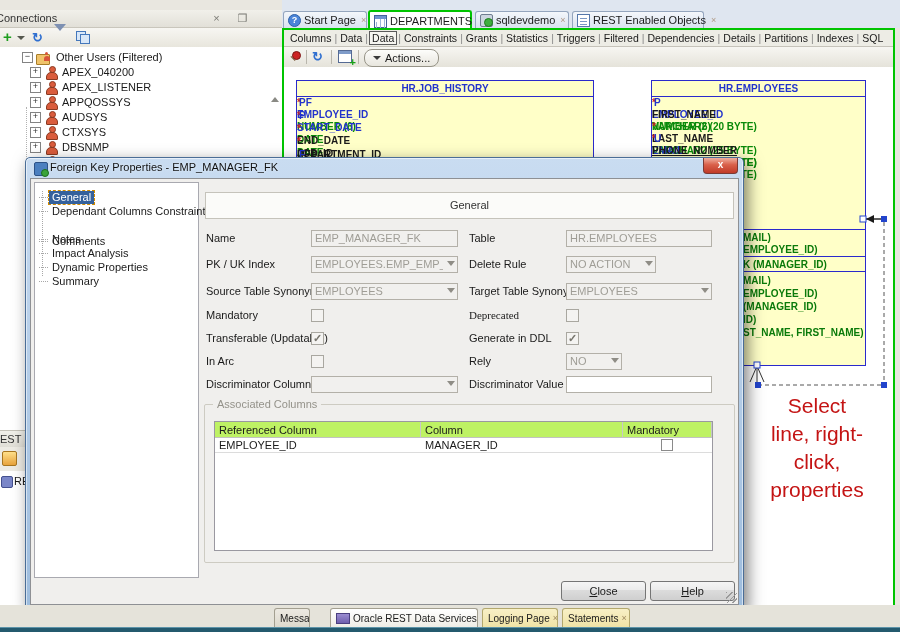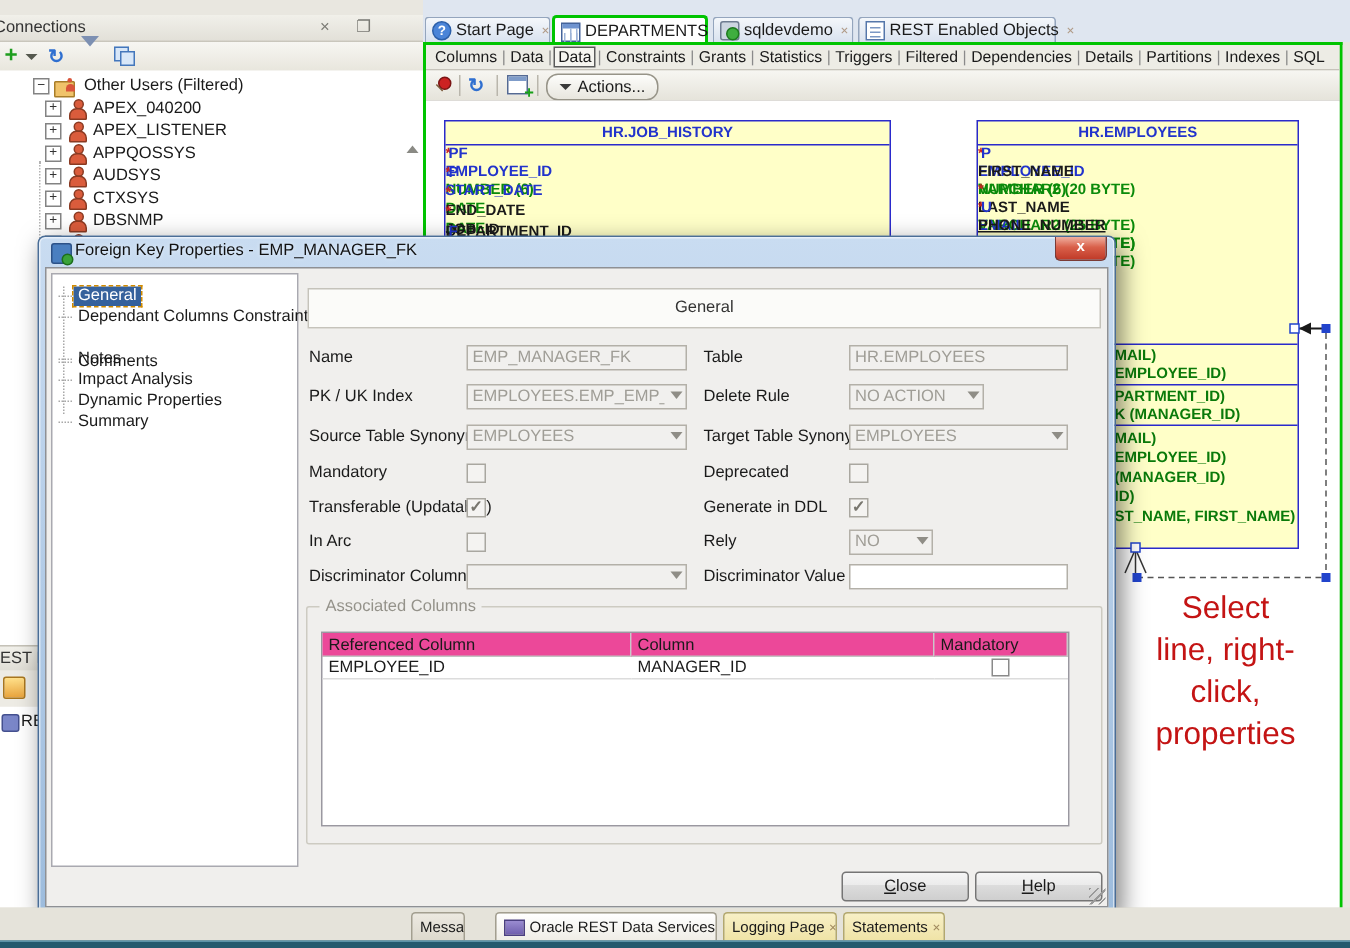--- a/index.html
+++ b/index.html
@@ -122,21 +122,21 @@
   .fld.white{background:#fff;}
   .fld .arrow{position:absolute;right:2px;top:4px;width:0;height:0;border-left:4px solid transparent;border-right:4px solid transparent;border-top:5px solid #8f8d86;}
   .fld .fval{display:inline-block;max-width:calc(100% - 14px);overflow:hidden;}
   .cb{position:absolute;width:13px;height:13px;background:#f4f3f1;border:1px solid #a9a7a0;box-sizing:border-box;
       text-align:center;line-height:11px;font-size:11px;color:#78766e;font-weight:bold;}
   .cb.checked::after{content:"\2713";}
   .cb.white{background:#fff;border-color:#8a8a8a;}
   #groupbox{position:absolute;left:173px;top:225px;width:529px;height:157px;border:1px solid #cdcbc2;border-radius:2px;}
   #group-label{position:absolute;left:8px;top:-7px;background:#f0efed;padding:0 4px;color:#94928a;}
   #assoc-table{position:absolute;left:9px;top:16px;width:499px;height:130px;background:#fff;border:1px solid #9a98a0;box-sizing:border-box;}
-  .ath{position:absolute;top:0;height:16px;line-height:16px;background:#ec4899;border-bottom:1px solid #c2c2c2;
+  .ath{position:absolute;top:0;height:16px;line-height:16px;background:#bef264;border-bottom:1px solid #c2c2c2;
       border-right:1px solid #c8c8c8;box-sizing:border-box;padding-left:4px;overflow:hidden;}
   .atc{position:absolute;top:16px;height:15px;line-height:15px;padding-left:4px;border-bottom:1px solid #dcdcdc;box-sizing:border-box;overflow:hidden;}
   .wbtn{position:absolute;width:85px;height:20px;border:1px solid #757575;border-radius:3px;box-sizing:border-box;
       background:linear-gradient(#f5f5f5,#ebebeb 45%,#dcdcdc 46%,#cfcfcf);text-align:center;line-height:18px;}
   .wbtn .mn{text-decoration:underline;}
   #grip{position:absolute;right:1px;bottom:1px;width:11px;height:11px;
       background:repeating-linear-gradient(135deg,#9a9a9a 0 1px,transparent 1px 4px);}
   
   #bottom-strip{left:0;top:605px;width:900px;height:22px;background:#e5e3da;}
   .btab{position:absolute;top:3px;height:19px;border:1px solid #a39f90;border-bottom:none;border-radius:3px 3px 0 0;
@@ -400,21 +400,20 @@
             <div class="dn" style="left: 22px; top: 0px;"></div>
             <div class="dt" style="left: 94px; top: 0px;">NUMBER (4)</div>
           </div>
         </div>
       <div id="emp-comps">
           <div class="comp">
             <div class="cline" style="height: 12px; line-height: 12px;">MAIL)</div>
             <div class="cline" style="height: 12px; line-height: 12px;">EMPLOYEE_ID)</div>
           </div>
           <div class="comp">
-            <div class="cline" style="height: 12px; line-height: 12px;">PARTMENT_ID)</div>
             <div class="cline" style="height: 12px; line-height: 12px;">K (MANAGER_ID)</div>
           </div>
           <div class="comp">
             <div class="cline" style="height: 13px; line-height: 13px;">MAIL)</div>
             <div class="cline" style="height: 13px; line-height: 13px;">EMPLOYEE_ID)</div>
             <div class="cline" style="height: 13px; line-height: 13px;">(MANAGER_ID)</div>
             <div class="cline" style="height: 13px; line-height: 13px;">ID)</div>
             <div class="cline" style="height: 13px; line-height: 13px;">ST_NAME, FIRST_NAME)</div>
           </div>
         </div>
@@ -469,21 +468,21 @@
       <span class="flabel" style="left:438px;top:77px;">Delete Rule</span>
       <div class="fld" style="left:535px;top:77px;width:90px;"><span class="fval">NO ACTION</span><span class="arrow"></span></div>
 
       <span class="flabel" style="left:175px;top:104px;">Source Table Synonym</span>
       <div class="fld" style="left:280px;top:104px;width:147px;"><span class="fval">EMPLOYEES</span><span class="arrow"></span></div>
       <span class="flabel" style="left:438px;top:104px;">Target Table Synonym</span>
       <div class="fld" style="left:535px;top:104px;width:146px;"><span class="fval">EMPLOYEES</span><span class="arrow"></span></div>
 
       <span class="flabel" style="left:175px;top:128px;">Mandatory</span>
       <div class="cb" id="cb-mandatory" style="left:280px;top:130px;"></div>
-      <span class="flabel" style="left:438px;top:128px;">Deprecated</span>
+      <span class="flabel" style="left:438px;top:128px;font-family:Liberation Serif, serif;">Deprecated</span>
       <div class="cb" id="cb-deprecated" style="left:535px;top:130px;"></div>
 
       <span class="flabel" style="left:175px;top:151px;">Transferable (Updatable)</span>
       <div class="cb checked" id="cb-transferable" style="left:280px;top:153px;"></div>
       <span class="flabel" style="left:438px;top:151px;">Generate in DDL</span>
       <div class="cb checked" id="cb-generate" style="left:535px;top:153px;"></div>
 
       <span class="flabel" style="left:175px;top:174px;">In Arc</span>
       <div class="cb" id="cb-inarc" style="left:280px;top:176px;"></div>
       <span class="flabel" style="left:438px;top:174px;">Rely</span>

